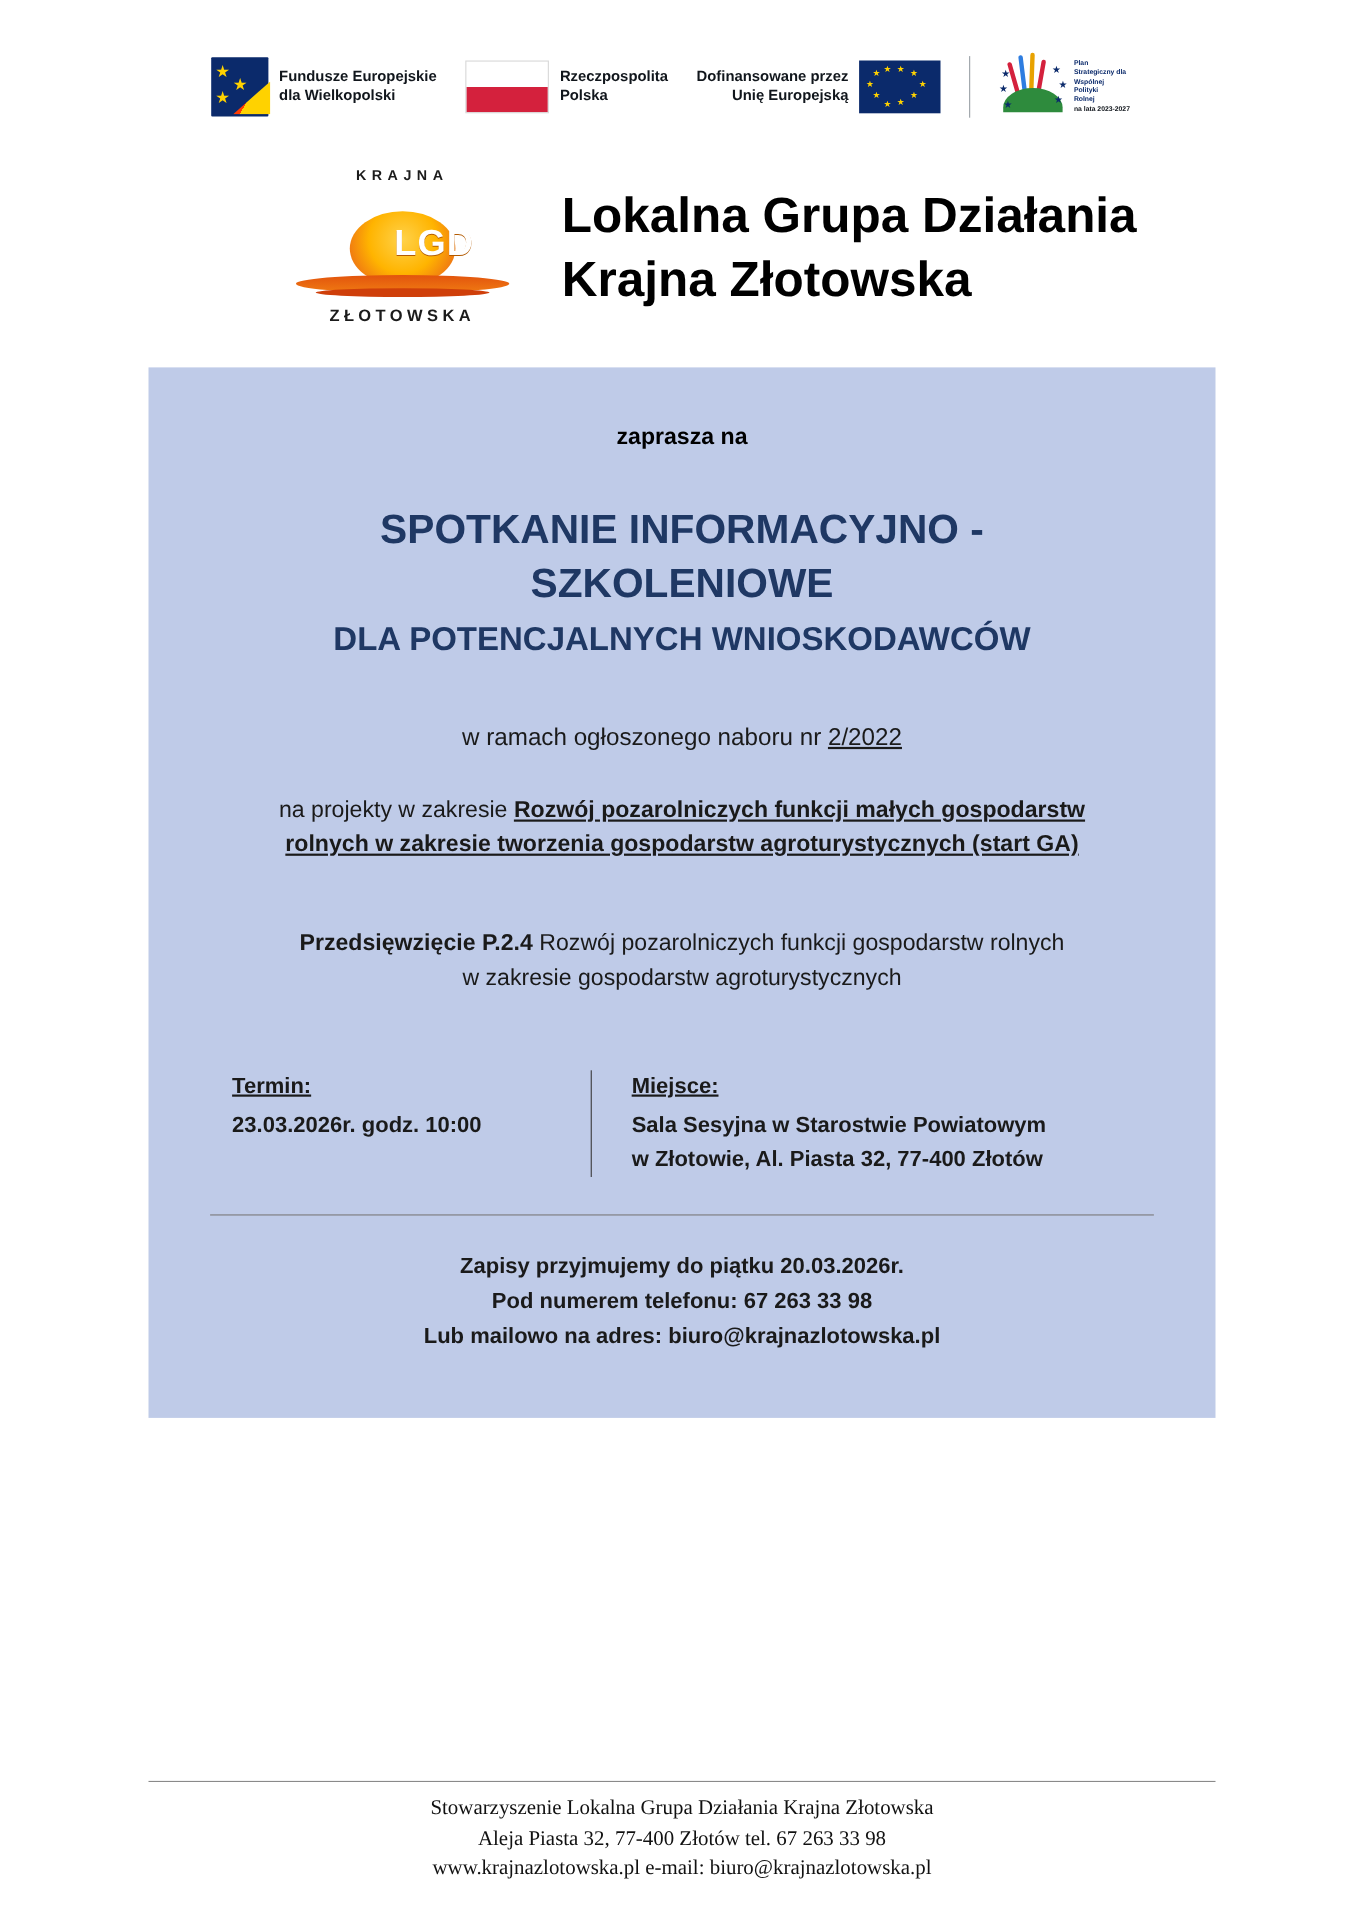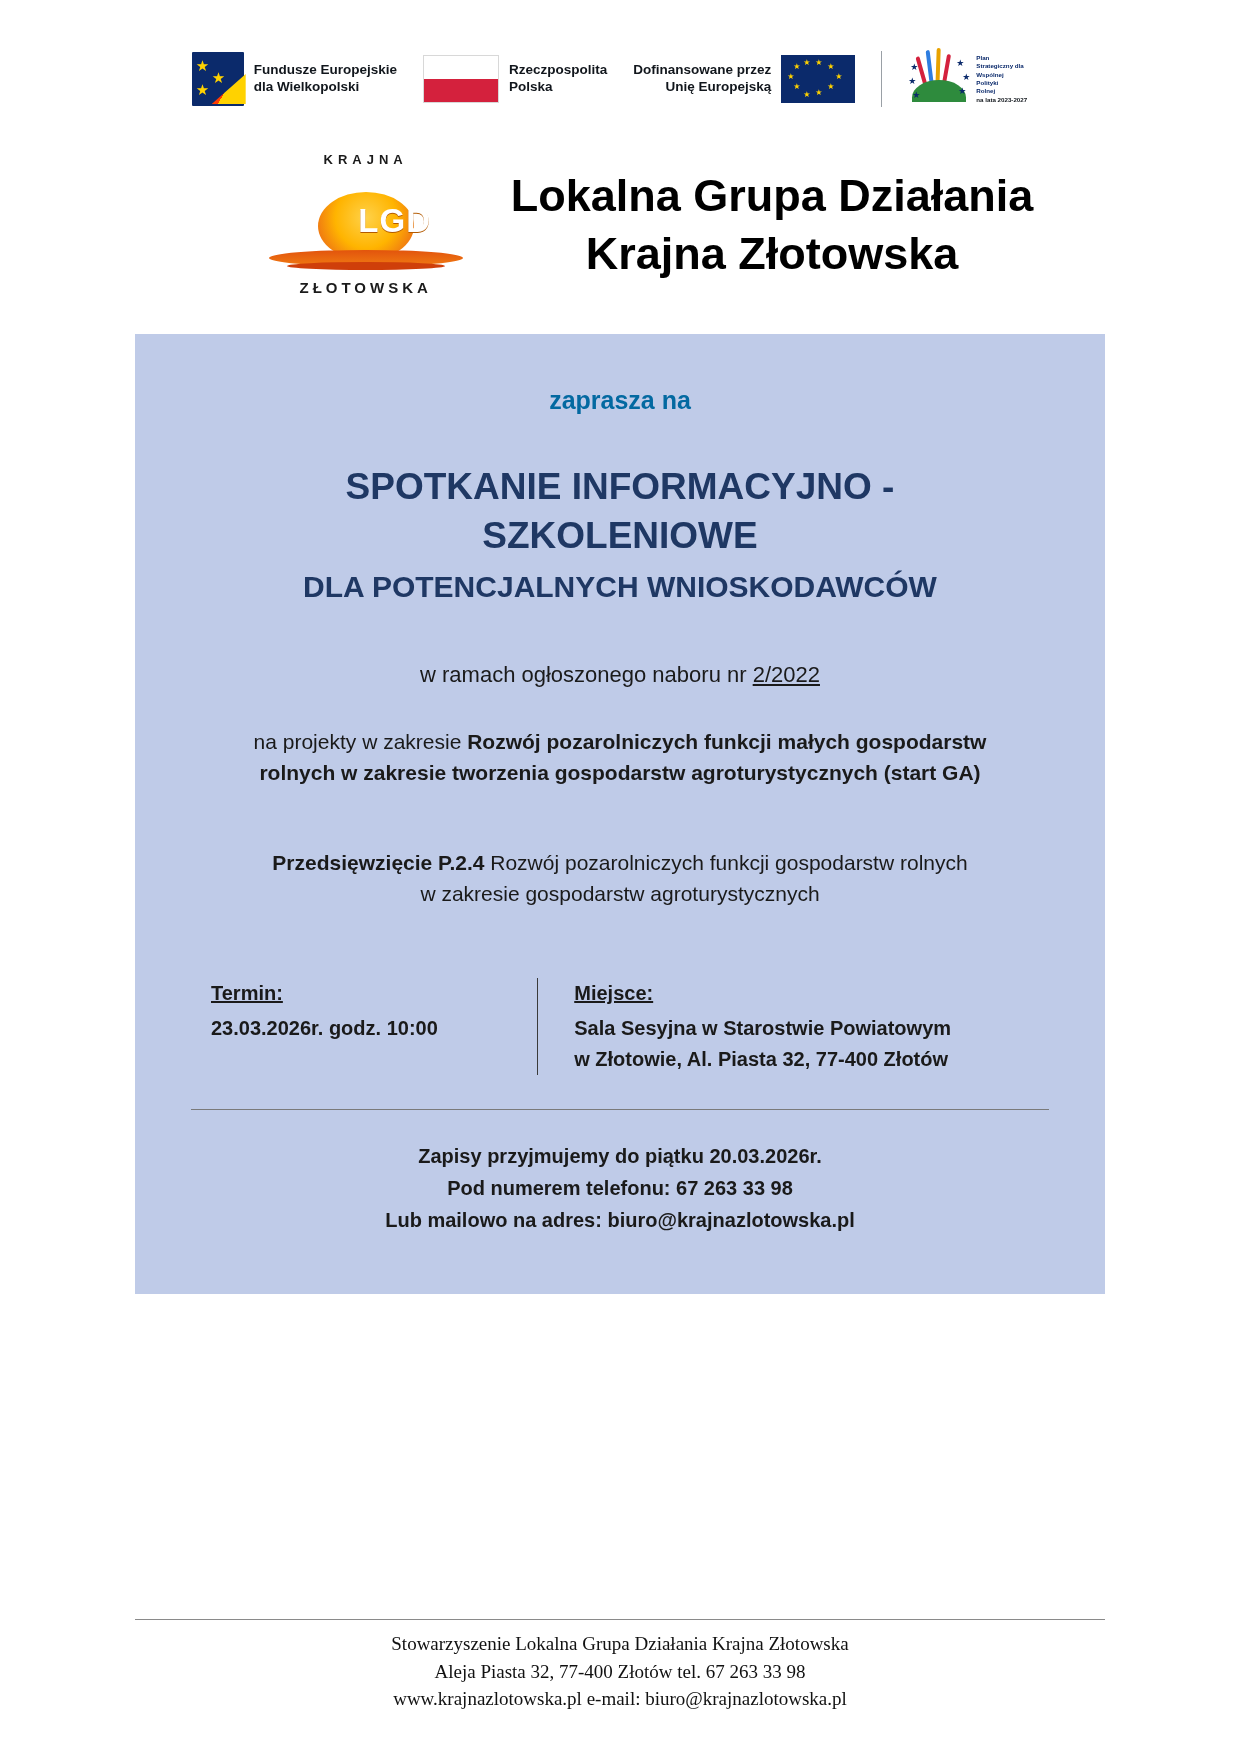--- a/index.html
+++ b/index.html
@@ -208,35 +208,34 @@
     height: 8px;
     background: #cf3f0a;
     border-radius: 50%;
   }
   .org-title {
     font-size: 45px;
     font-weight: bold;
     line-height: 1.28;
     color: #000000;
     white-space: pre-line;
-    text-align: center;
   }
 
   
   .panel {
     margin: 30px 135px 0 135px;
     background: #bfcbe8;
     padding: 52px 40px 58px 40px;
     box-sizing: border-box;
   }
   .invite {
     text-align: center;
-    font-size: 25px;
-    font-weight: bold;
-    color: #0369a1;
+    font-size: 21px;
+    font-weight: bold;
+    color: #000000;
     margin-bottom: 48px;
   }
   .headline {
     text-align: center;
     font-size: 37px;
     font-weight: bold;
     color: #1f3864;
     line-height: 1.32;
     white-space: pre-line;
   }
@@ -258,20 +257,21 @@
 
   .purpose {
     text-align: center;
     font-size: 21px;
     color: #1a1a1a;
     line-height: 1.5;
     margin-top: 38px;
   }
   .purpose .b-ul {
     font-weight: bold;
+    text-decoration: underline;
   }
   .enterprise {
     text-align: center;
     font-size: 21px;
     color: #1a1a1a;
     line-height: 1.5;
     margin-top: 58px;
   }
   .enterprise b { font-weight: bold; }
 

